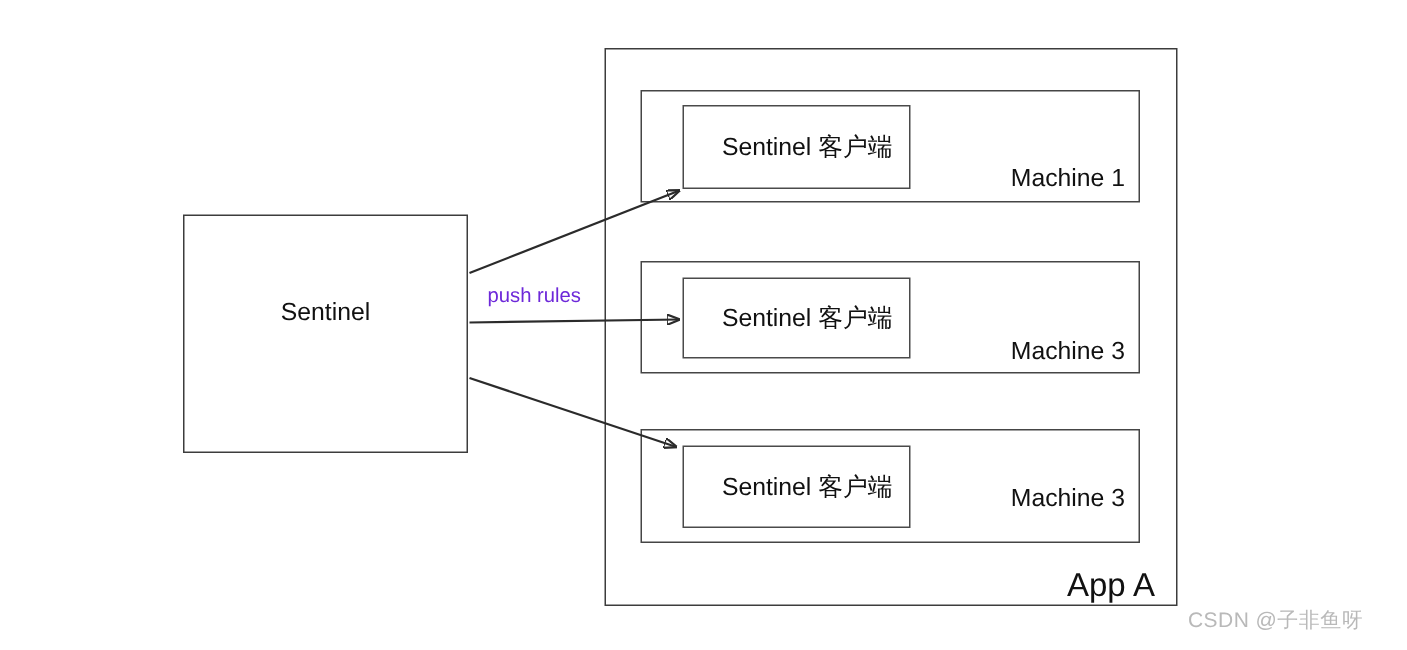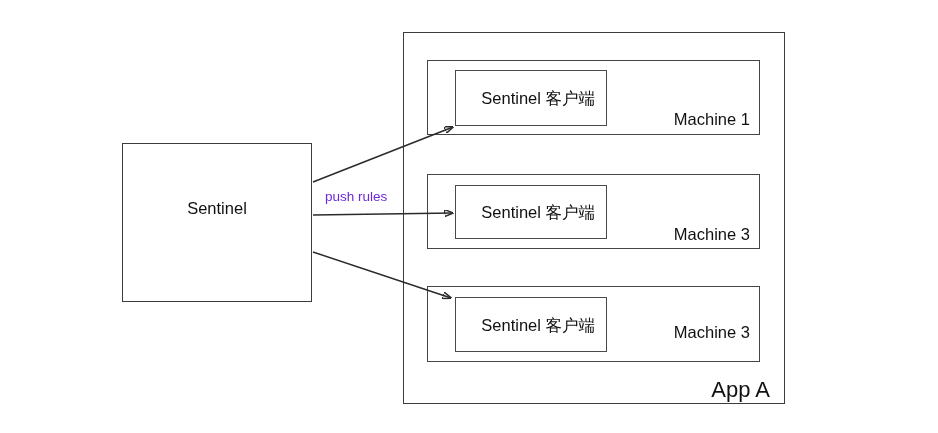--- a/index.html
+++ b/index.html
@@ -167,14 +167,15 @@
 
     <line x1="313" y1="182" x2="453" y2="127" marker-end="url(#arrowhead)"></line>
 
     <line x1="313" y1="215" x2="453" y2="213" marker-end="url(#arrowhead)"></line>
 
     <line x1="313" y1="252" x2="451" y2="298" marker-end="url(#arrowhead)"></line>
   </svg>
 
   <div class="lbl push-label">push rules</div>
 
+  <div class="watermark">CSDN @子非鱼呀</div>
 
 </div>
 
 </body></html>

